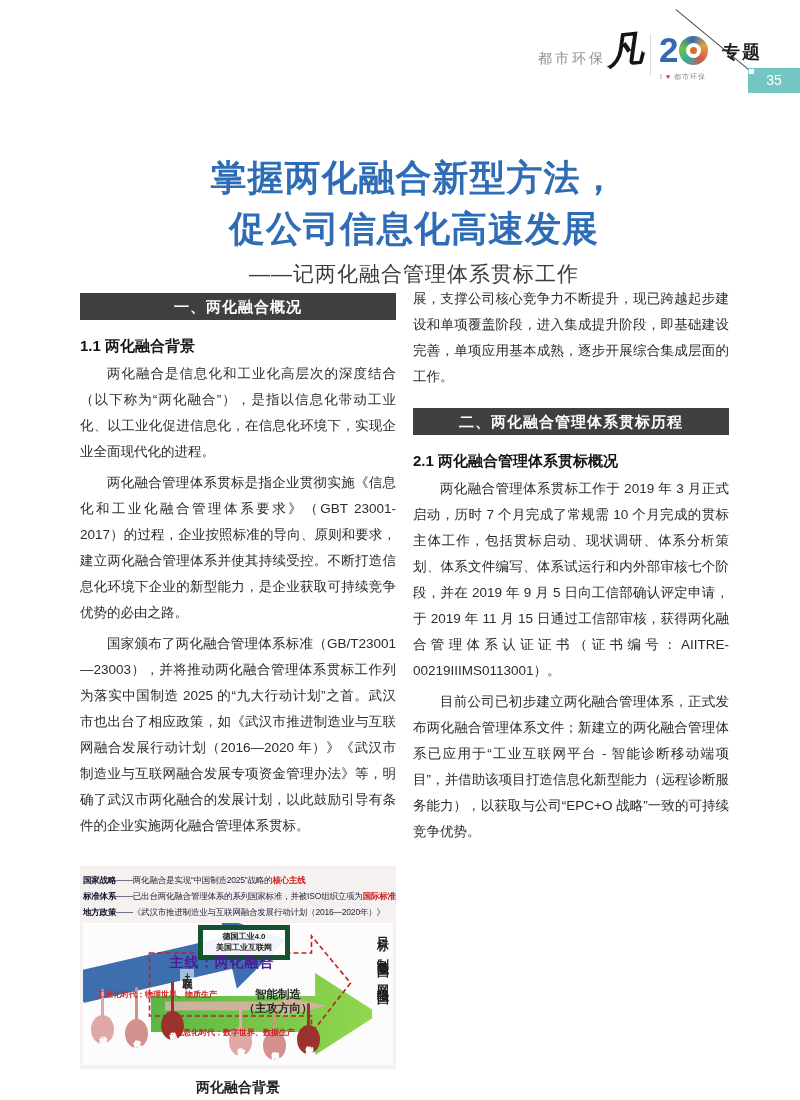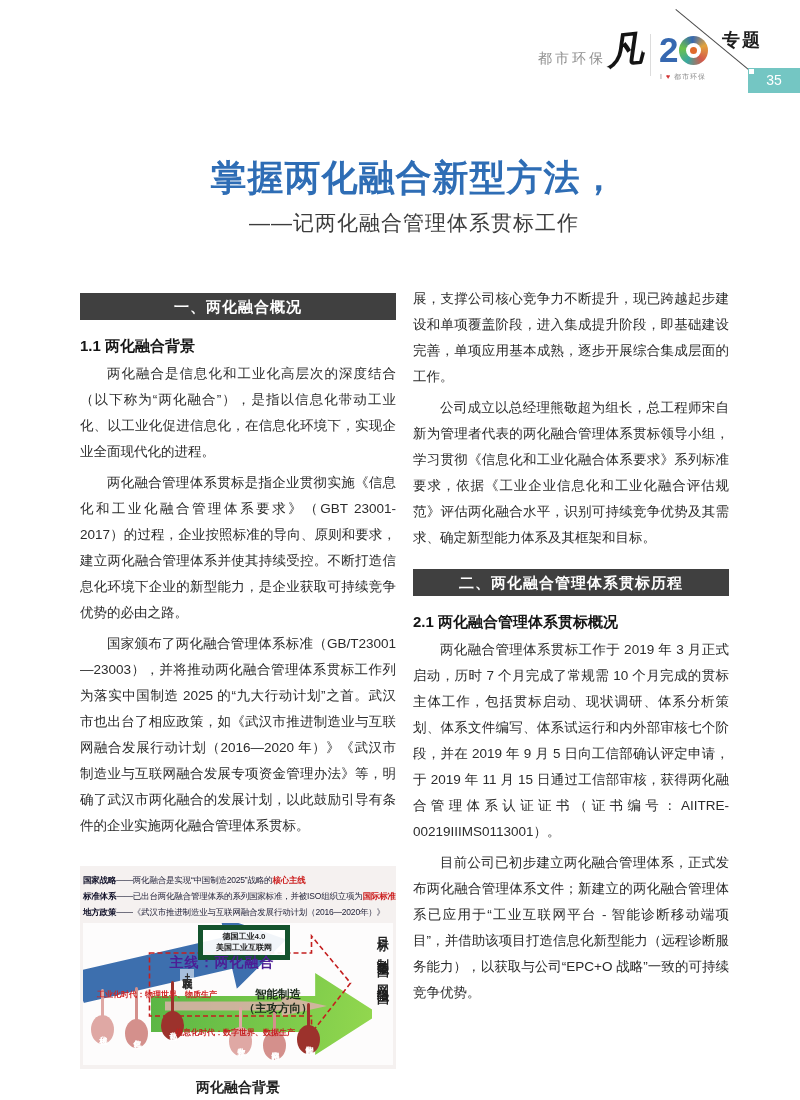--- a/index.html
+++ b/index.html
@@ -13,21 +13,21 @@
   .logo-divider { position:absolute; left:650px; top:34px; width:1px; height:42px; background:#dcdcdc; }
   .logo-20 { position:absolute; left:659px; top:33px; display:flex; align-items:center; }
   .logo-digit { font-size:35px; font-weight:800; color:#3668b0; line-height:34px; }
   .logo-ring { position:relative; width:29px; height:29px; border-radius:50%; margin-left:1px;
     background:conic-gradient(from 210deg,#3aa79f,#6cc24b,#3668b0,#e2a23c,#d4594a,#3aa79f); }
   .logo-ring-inner { position:absolute; left:7px; top:7px; width:15px; height:15px; border-radius:50%; background:#fff; }
   .logo-ring-dot { position:absolute; left:4px; top:4px; width:7px; height:7px; border-radius:50%; background:#e06a2c; }
   .logo-tagline { position:absolute; left:660px; top:72px; font-size:7px; color:#8a8a8a; letter-spacing:1px; white-space:nowrap; }
   .logo-tagline .heart { color:#d23333; }
   .diag-line { position:absolute; left:676px; top:9px; width:97px; height:0; border-top:1.5px solid #4a4a4a; transform:rotate(39.6deg); transform-origin:0 0; }
-  .topic-label { position:absolute; left:722px; top:28px; font-size:18px; font-weight:800; color:#1d1d1d; letter-spacing:2px;text-align:right; }
+  .topic-label { position:absolute; left:722px; top:40px; font-size:18px; font-weight:800; color:#1d1d1d; letter-spacing:2px;text-align:right; }
   .page-tab { position:absolute; left:748px; top:68px; width:52px; height:25px; background:#74c6c3; color:#ffffff; font-size:14px; text-align:center; line-height:25px; }
   .page-tab-notch { position:absolute; left:1px; top:1px; width:5px; height:5px; background:#ffffff; }
 
   
   .title-block { position:absolute; left:0; top:152px; width:800px; text-align:center;padding-left:28px; }
   .title-line { font-size:36px; font-weight:800; color:#2e6db5; line-height:51px; letter-spacing:1px; }
   .subtitle { font-size:21px; font-weight:500; color:#3c3c3c; margin-top:6px; letter-spacing:1px; }
 
   
   .col { position:absolute; top:293px; width:316px; }
@@ -87,20 +87,21 @@
   </div>
   <div class="diag-line"></div>
   <div class="topic-label">专题</div>
   <div class="page-tab">
     <span class="page-tab-notch"></span>
     <span>35</span>
   </div>
 
   <div class="title-block">
     <div class="title-line">掌握两化融合新型方法，</div>
+    <div class="title-line">促公司信息化高速发展</div>
     <div class="subtitle">——记两化融合管理体系贯标工作</div>
   </div>
 
   <div class="col col-left">
     <div class="sec-bar">一、两化融合概况</div>
     <div class="sub-head">1.1 两化融合背景</div>
     <p class="para">两化融合是信息化和工业化高层次的深度结合（以下称为“两化融合”），是指以信息化带动工业化、以工业化促进信息化，在信息化环境下，实现企业全面现代化的进程。</p>
     <p class="para">两化融合管理体系贯标是指企业贯彻实施《信息化和工业化融合管理体系要求》（GBT 23001-2017）的过程，企业按照标准的导向、原则和要求，建立两化融合管理体系并使其持续受控。不断打造信息化环境下企业的新型能力，是企业获取可持续竞争优势的必由之路。</p>
     <p class="para">国家颁布了两化融合管理体系标准（GB/T23001—23003），并将推动两化融合管理体系贯标工作列为落实中国制造 2025 的“九大行动计划”之首。武汉市也出台了相应政策，如《武汉市推进制造业与互联网融合发展行动计划（2016—2020 年）》《武汉市制造业与互联网融合发展专项资金管理办法》等，明确了武汉市两化融合的发展计划，以此鼓励引导有条件的企业实施两化融合管理体系贯标。</p>
 
@@ -164,20 +165,19 @@
       </div>
     </div>
     <div class="fig-caption">两化融合背景</div>
 
     <div class="sub-head gap-top">1.2 两化融合基本情况</div>
 
   </div>
 
   <div class="col col-right">
     <p class="para no-indent" style="margin-top:-7px;">展，支撑公司核心竞争力不断提升，现已跨越起步建设和单项覆盖阶段，进入集成提升阶段，即基础建设完善，单项应用基本成熟，逐步开展综合集成层面的工作。</p>
-    <p class="para">公司成立以总经理熊敬超为组长，总工程师宋自新为管理者代表的两化融合管理体系贯标领导小组，学习贯彻《信息化和工业化融合体系要求》系列标准要求，依据《工业企业信息化和工业化融合评估规范》评估两化融合水平，识别可持续竞争优势及其需求、确定新型能力体系及其框架和目标。</p>
     <div class="sec-bar" style="margin-top:18px;">二、两化融合管理体系贯标历程</div>
     <div class="sub-head">2.1 两化融合管理体系贯标概况</div>
     <p class="para">两化融合管理体系贯标工作于 2019 年 3 月正式启动，历时 7 个月完成了常规需 10 个月完成的贯标主体工作，包括贯标启动、现状调研、体系分析策划、体系文件编写、体系试运行和内外部审核七个阶段，并在 2019 年 9 月 5 日向工信部确认评定申请，于 2019 年 11 月 15 日通过工信部审核，获得两化融合管理体系认证证书（证书编号：AIITRE-00219IIIMS0113001）。</p>
     <p class="para">目前公司已初步建立两化融合管理体系，正式发布两化融合管理体系文件；新建立的两化融合管理体系已应用于“工业互联网平台 - 智能诊断移动端项目”，并借助该项目打造信息化新型能力（远程诊断服务能力），以获取与公司“EPC+O 战略”一致的可持续竞争优势。</p>
   </div>
 
 </div>
 
 </body></html>

